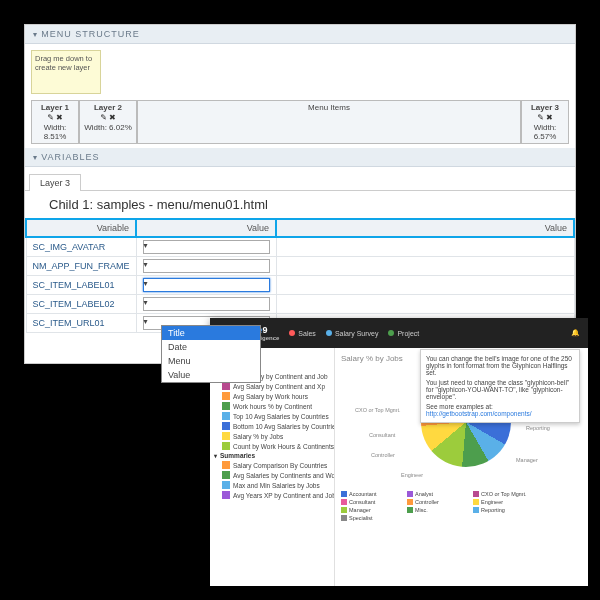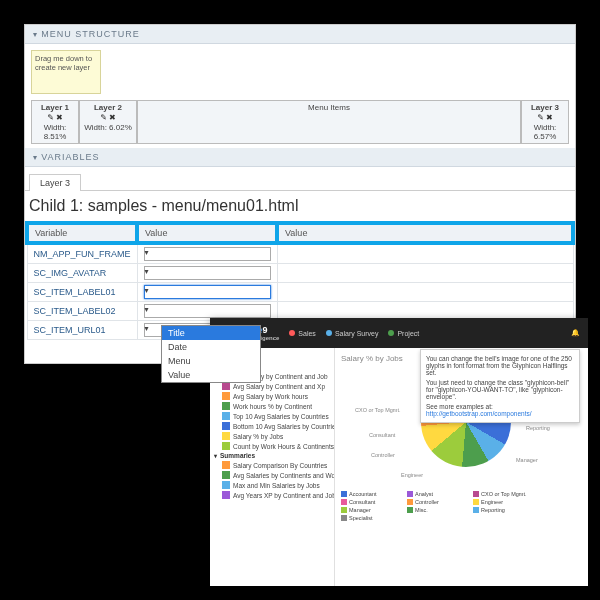--- a/index.html
+++ b/index.html
@@ -8,23 +8,23 @@
 .sec-hdr{background:#e8eef3;padding:4px 8px;font-size:9px;color:#6a7a8a;letter-spacing:1px;border-bottom:1px solid #d0d8e0}
 .sec-hdr:before{content:"▾ ";font-size:8px}
 .sticky{margin:6px;width:70px;height:44px;background:#fdfbd6;border:1px solid #d8d49a;font-size:7.5px;padding:3px;color:#555}
 .layers-row{display:flex;margin:4px 6px;gap:0}
 .layer-box{border:1px solid #bbb;background:#f2f5f8;font-size:8px;text-align:center;padding:2px}
 .layer-box .lb-title{font-weight:bold;font-size:8px;margin-bottom:1px}
 .layer-box .lb-icons{font-size:8px;color:#333;margin-bottom:1px}
 .menu-mid{flex:1;border:1px solid #bbb;background:#f2f5f8;font-size:8px;text-align:center;padding:2px}
 .tab-bar{margin-top:6px;border-bottom:1px solid #ccc}
 .tab{display:inline-block;background:#f5f5f5;border:1px solid #ccc;border-bottom:none;padding:3px 10px;font-size:9px;margin-left:4px;position:relative;top:1px;background:#fff}
-.child-lbl{padding:6px 4px;font-size:16px;color:#333}
+.child-lbl{padding:6px 24px;font-size:13px;color:#333}
 .tbl{width:100%;border-collapse:collapse;font-size:9px}
-.tbl th{background:#eef2f6;border:4px solid #0ea5e9;padding:3px 6px;text-align:left;font-weight:normal;color:#555}
+.tbl th{background:#eef2f6;border:2px solid #0ea5e9;padding:3px 6px;text-align:right;font-weight:normal;color:#555}
 .tbl td{border:1px solid #e0e4e8;padding:2px 6px;height:18px}
 .tbl td.var{color:#2a5a8a;width:110px}
 .sel{width:100%;height:14px;border:1px solid #aaa;background:#fff;font-size:8px}
 .sel.open{border:1px solid #2a7ade;box-shadow:0 0 2px #2a7ade}
 .dd{position:absolute;left:136px;top:300px;width:100px;background:#fff;border:1px solid #888;font-size:9px;z-index:5}
 .dd div{padding:2px 6px}
 .dd .sel-opt{background:#2a7ade;color:#fff}
 .panel2{position:absolute;left:210px;top:318px;width:378px;height:268px;background:#fff;box-shadow:0 2px 8px rgba(0,0,0,.4);font-size:7px;color:#444}
 .p2-top{height:30px;background:#222;display:flex;align-items:center;padding:0 8px;gap:10px}
 .logo{font-size:9px;font-weight:bold}
@@ -81,28 +81,28 @@
   </div>
   <div class="child-lbl">Child 1: samples - menu/menu01.html</div>
   <table class="tbl">
     <tbody>
         <tr>
       <th>Variable</th>
       <th style="width:140px">Value</th>
       <th>Value</th>
     </tr>
     <tr>
+          <td class="var">SC_IMG_AVATAR</td>
+          <td>
+            <div class="sel">▾</div>
+          </td>
+          <td></td>
+        </tr>
+    <tr>
           <td class="var">NM_APP_FUN_FRAME</td>
-          <td>
-            <div class="sel">▾</div>
-          </td>
-          <td></td>
-        </tr>
-    <tr>
-          <td class="var">SC_IMG_AVATAR</td>
           <td>
             <div class="sel">▾</div>
           </td>
           <td></td>
         </tr>
     <tr>
           <td class="var">SC_ITEM_LABEL01</td>
           <td>
             <div class="sel open">▾</div>
           </td>

